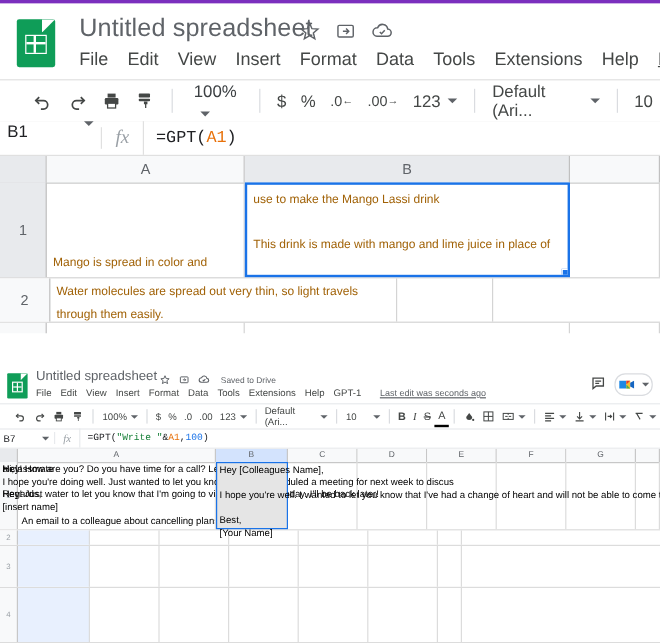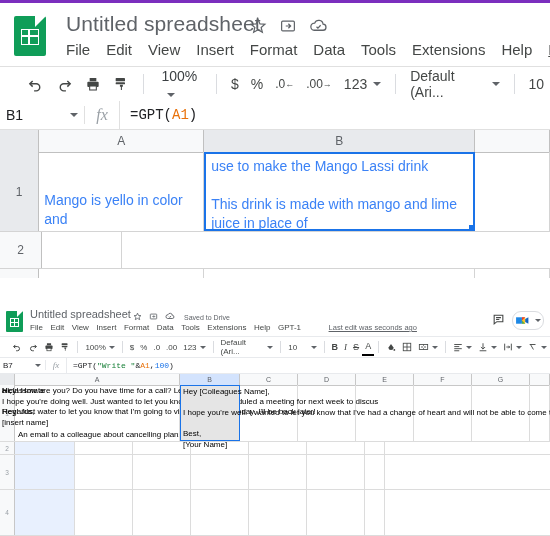--- a/index.html
+++ b/index.html
@@ -97,21 +97,21 @@
   .t-ch.sel{background:#e8eaed;}
   .t-rows{position:absolute;left:0;top:22px;width:550px;}
   .t-row{display:flex;border-bottom:1px solid #d4d4d4;box-sizing:border-box;}
   .t-rh{
     width:42px;background:#f8f9fa;border-right:1px solid #c0c0c0;box-sizing:border-box;
     display:flex;align-items:center;justify-content:center;font-size:12px;color:#5f6368;
   }
   .t-rh.sel{background:#e8eaed;}
   .t-cell{
     border-right:1px solid #d4d4d4;box-sizing:border-box;
-    font-size:14px;color:#3b82f6;padding:2px 5px;line-height:19px;
+    font-size:10px;color:#a16207;padding:2px 5px;line-height:19px;
     display:flex;align-items:flex-end;overflow:hidden;white-space:pre-wrap;
   }
   .t-cell.top{align-items:flex-start;}
   #t-cell-b1{
     border:2px solid #1a73e8;position:relative;align-items:flex-start;
     padding:3px 5px;background:#fff;
   }
   #t-cell-b1::after{
     content:"";position:absolute;right:-4px;bottom:-4px;width:7px;height:7px;
     background:#1a73e8;border:1px solid #fff;
@@ -134,21 +134,21 @@
   .b-logo .g{position:absolute;left:4px;top:7px;width:9px;height:9px;border:1px solid #fff;box-sizing:border-box;}
   .b-logo .g::before{content:"";position:absolute;left:0;top:3px;width:100%;height:1px;background:#fff;}
   .b-logo .g::after{content:"";position:absolute;left:3px;top:0;width:1px;height:100%;background:#fff;}
   .b-title{position:absolute;left:30px;top:3px;font-size:11px;color:#5f6368;white-space:nowrap;}
   .b-title-icons{position:absolute;left:133px;top:6px;display:flex;gap:7px;align-items:center;}
   .b-saved{font-size:7px;color:#5f6368;margin-left:2px;white-space:nowrap;}
   .b-menu{
     position:absolute;left:30px;top:18px;display:flex;gap:7.5px;
     font-size:8px;color:#444746;white-space:nowrap;align-items:center;
   }
-  .b-lastedit{color:#5f6368;text-decoration:underline;margin-left:20px;font-size:7.5px;}
+  .b-lastedit{color:#5f6368;text-decoration:underline;margin-left:8px;font-size:7.5px;}
   .b-right-icons{position:absolute;right:6px;top:6px;display:flex;gap:7px;align-items:center;}
   .b-meetpill{
     width:30px;height:17px;border:1px solid #dadce0;border-radius:9px;
     display:flex;align-items:center;justify-content:center;gap:2px;background:#fff;
   }
   .b-toolbar{
     position:absolute;left:0;top:31px;width:550px;height:20px;
     border-top:1px solid #e8eaed;border-bottom:1px solid #e8eaed;
     display:flex;align-items:center;font-size:8px;color:#444746;
   }
@@ -295,21 +295,21 @@
     <div class="tb-sep"></div>
     <div class="tb-item">
       <span>Default (Ari...</span>
         <i class="caret"></i>
     </div>
     <div class="tb-sep"></div>
     <div class="tb-item">10</div>
   </div>
 
   <div class="t-formulabar">
-    <div class="namebox" style="display:flex;align-items:center;height:100%;">
+    <div class="namebox" style="display:flex;height:100%;">
       <span>B1</span>
       <i class="caret namebox-caret"></i>
     </div>
     <div class="fx">fx</div>
     <div class="formula-txt" style="flex:1">
       <span>=GPT(</span>
         <span class="ref-orange">A1</span>
         <span>)</span>
     </div>
   </div>
@@ -317,28 +317,29 @@
   <div class="t-grid">
     <div class="t-colhdr">
       <div class="t-corner"></div>
       <div class="t-ch" style="width:176px">A</div>
       <div class="t-ch sel" style="width:289px">B</div>
       <div class="t-ch" style="width:80px"></div>
     </div>
     <div class="t-rows">
       <div class="t-row" style="height:80px">
         <div class="t-rh sel">1</div>
-        <div class="t-cell" style="width:176px">Mango is yello in color and</div>
+        <div class="t-cell" style="width:176px">Mango is spread in color and</div>
         <div class="t-cell" id="t-cell-b1" style="width:289px">use to make the Mango Lassi drink
 
 This drink is made with mango and lime juice in place of</div>
         <div class="t-cell" style="width:80px"></div>
       </div>
       <div class="t-row" style="height:37px">
         <div class="t-rh">2</div>
+        <div class="t-cell top" style="width:289px">Water molecules are spread out very thin, so light travels through them easily.</div>
         <div class="t-cell" style="width:80px"></div>
       </div>
       <div class="t-row" style="height:28px">
         <div class="t-rh">3</div>
         <div class="t-cell" style="width:176px"></div>
         <div class="t-cell" style="width:289px"></div>
         <div class="t-cell" style="width:80px"></div>
       </div>
     </div>
   </div>

